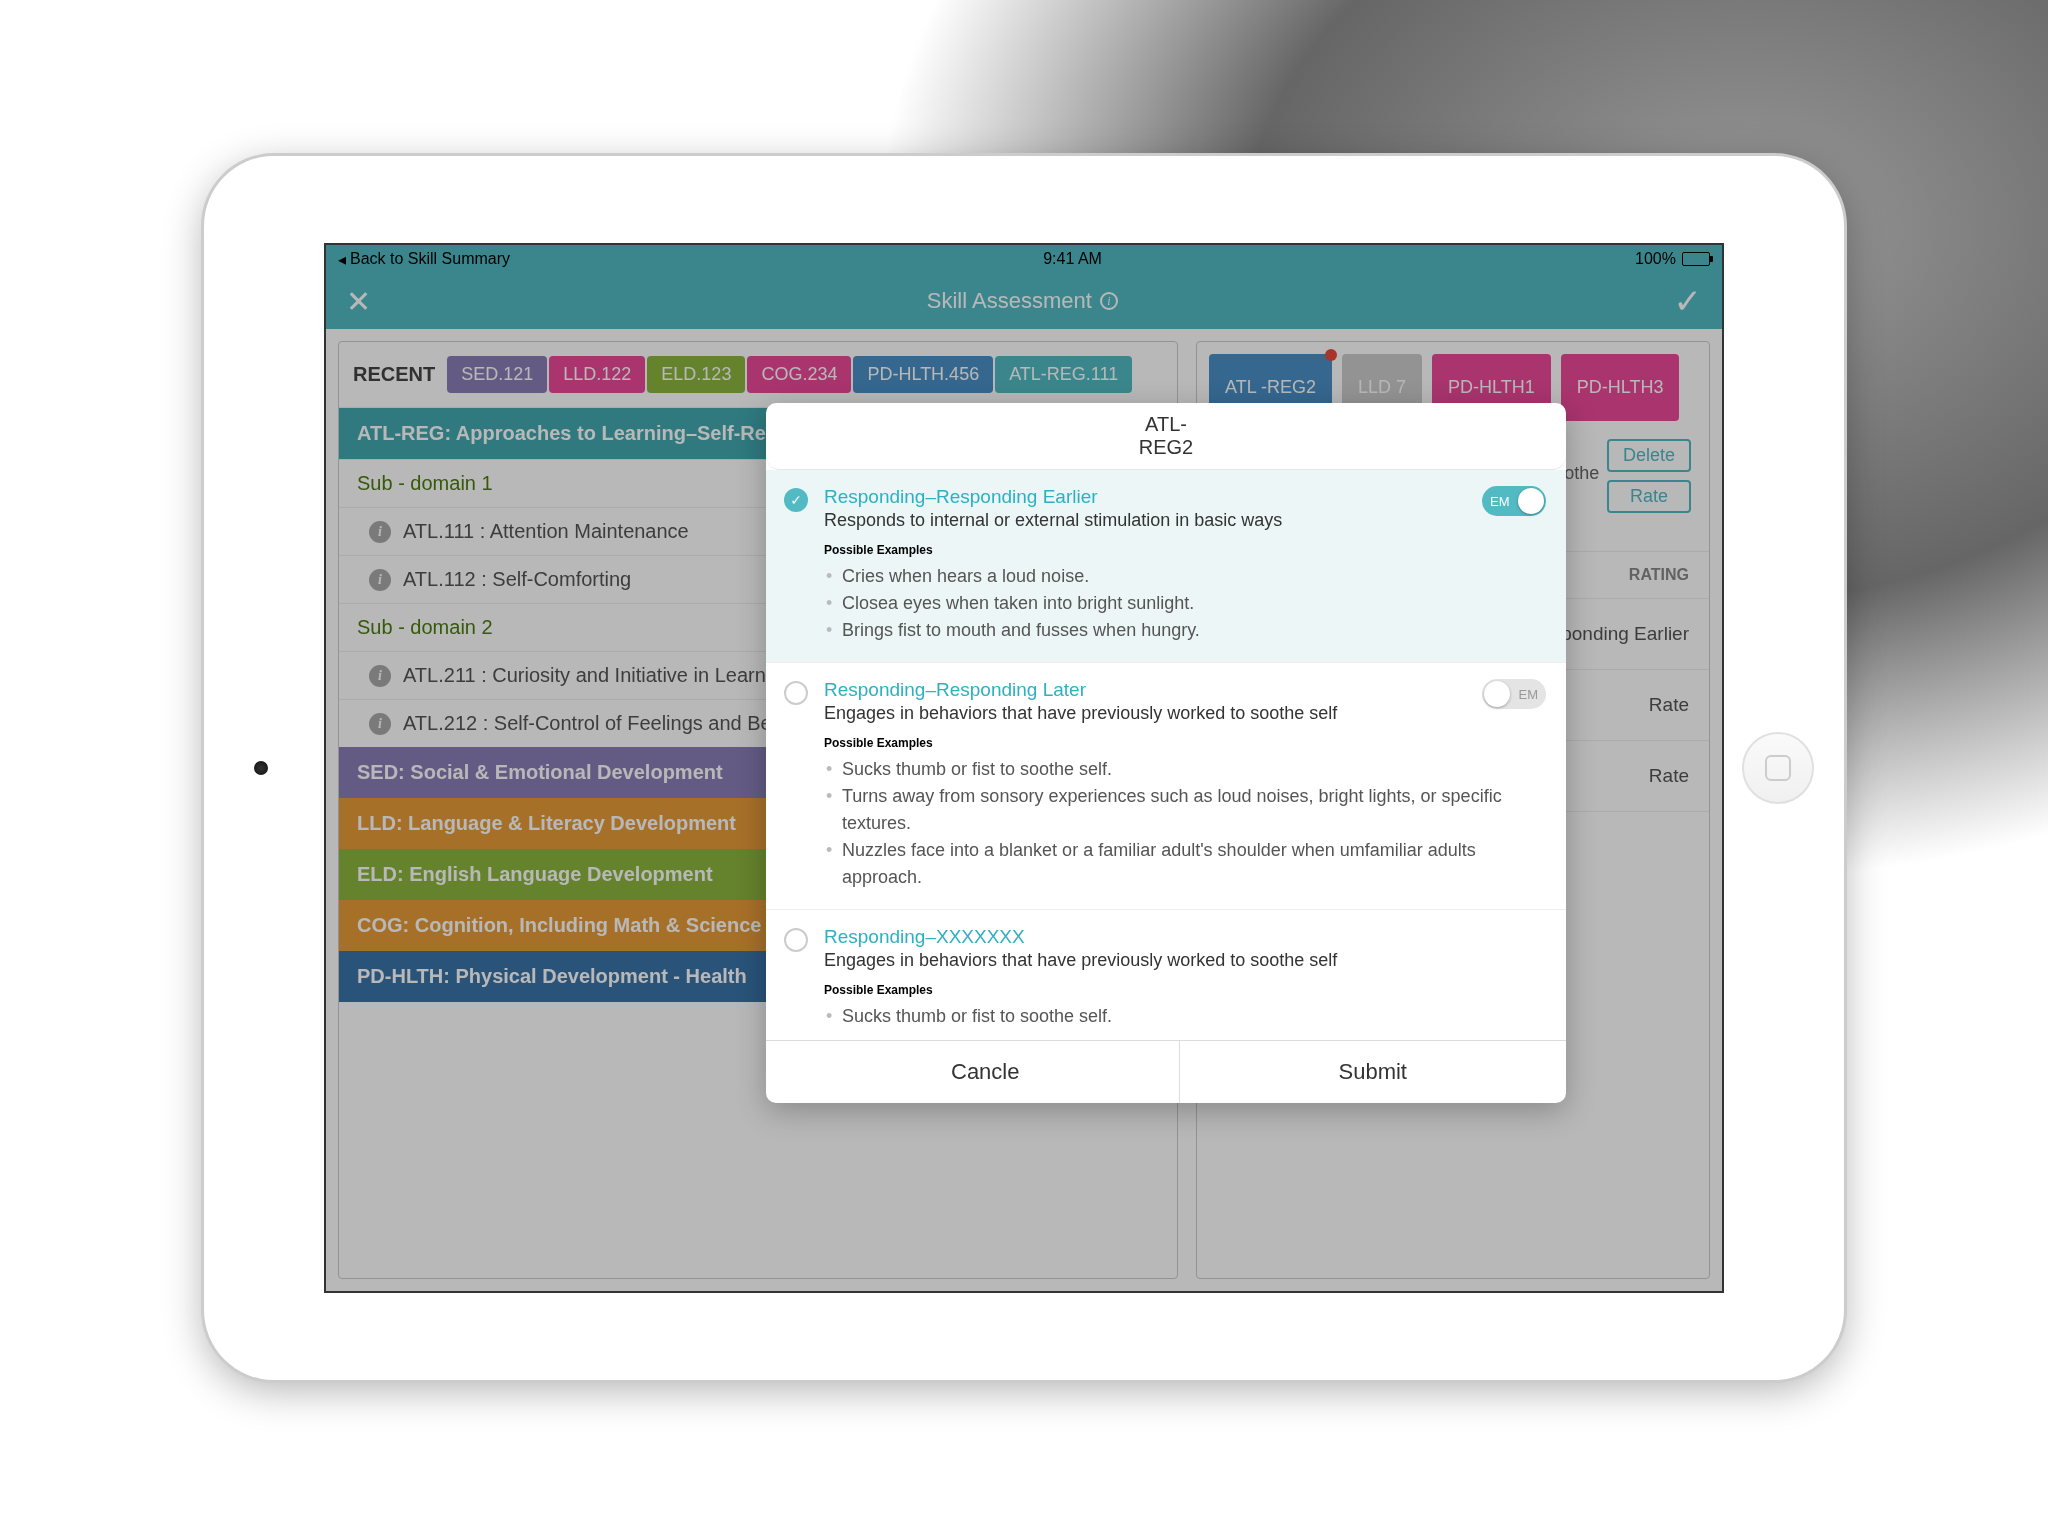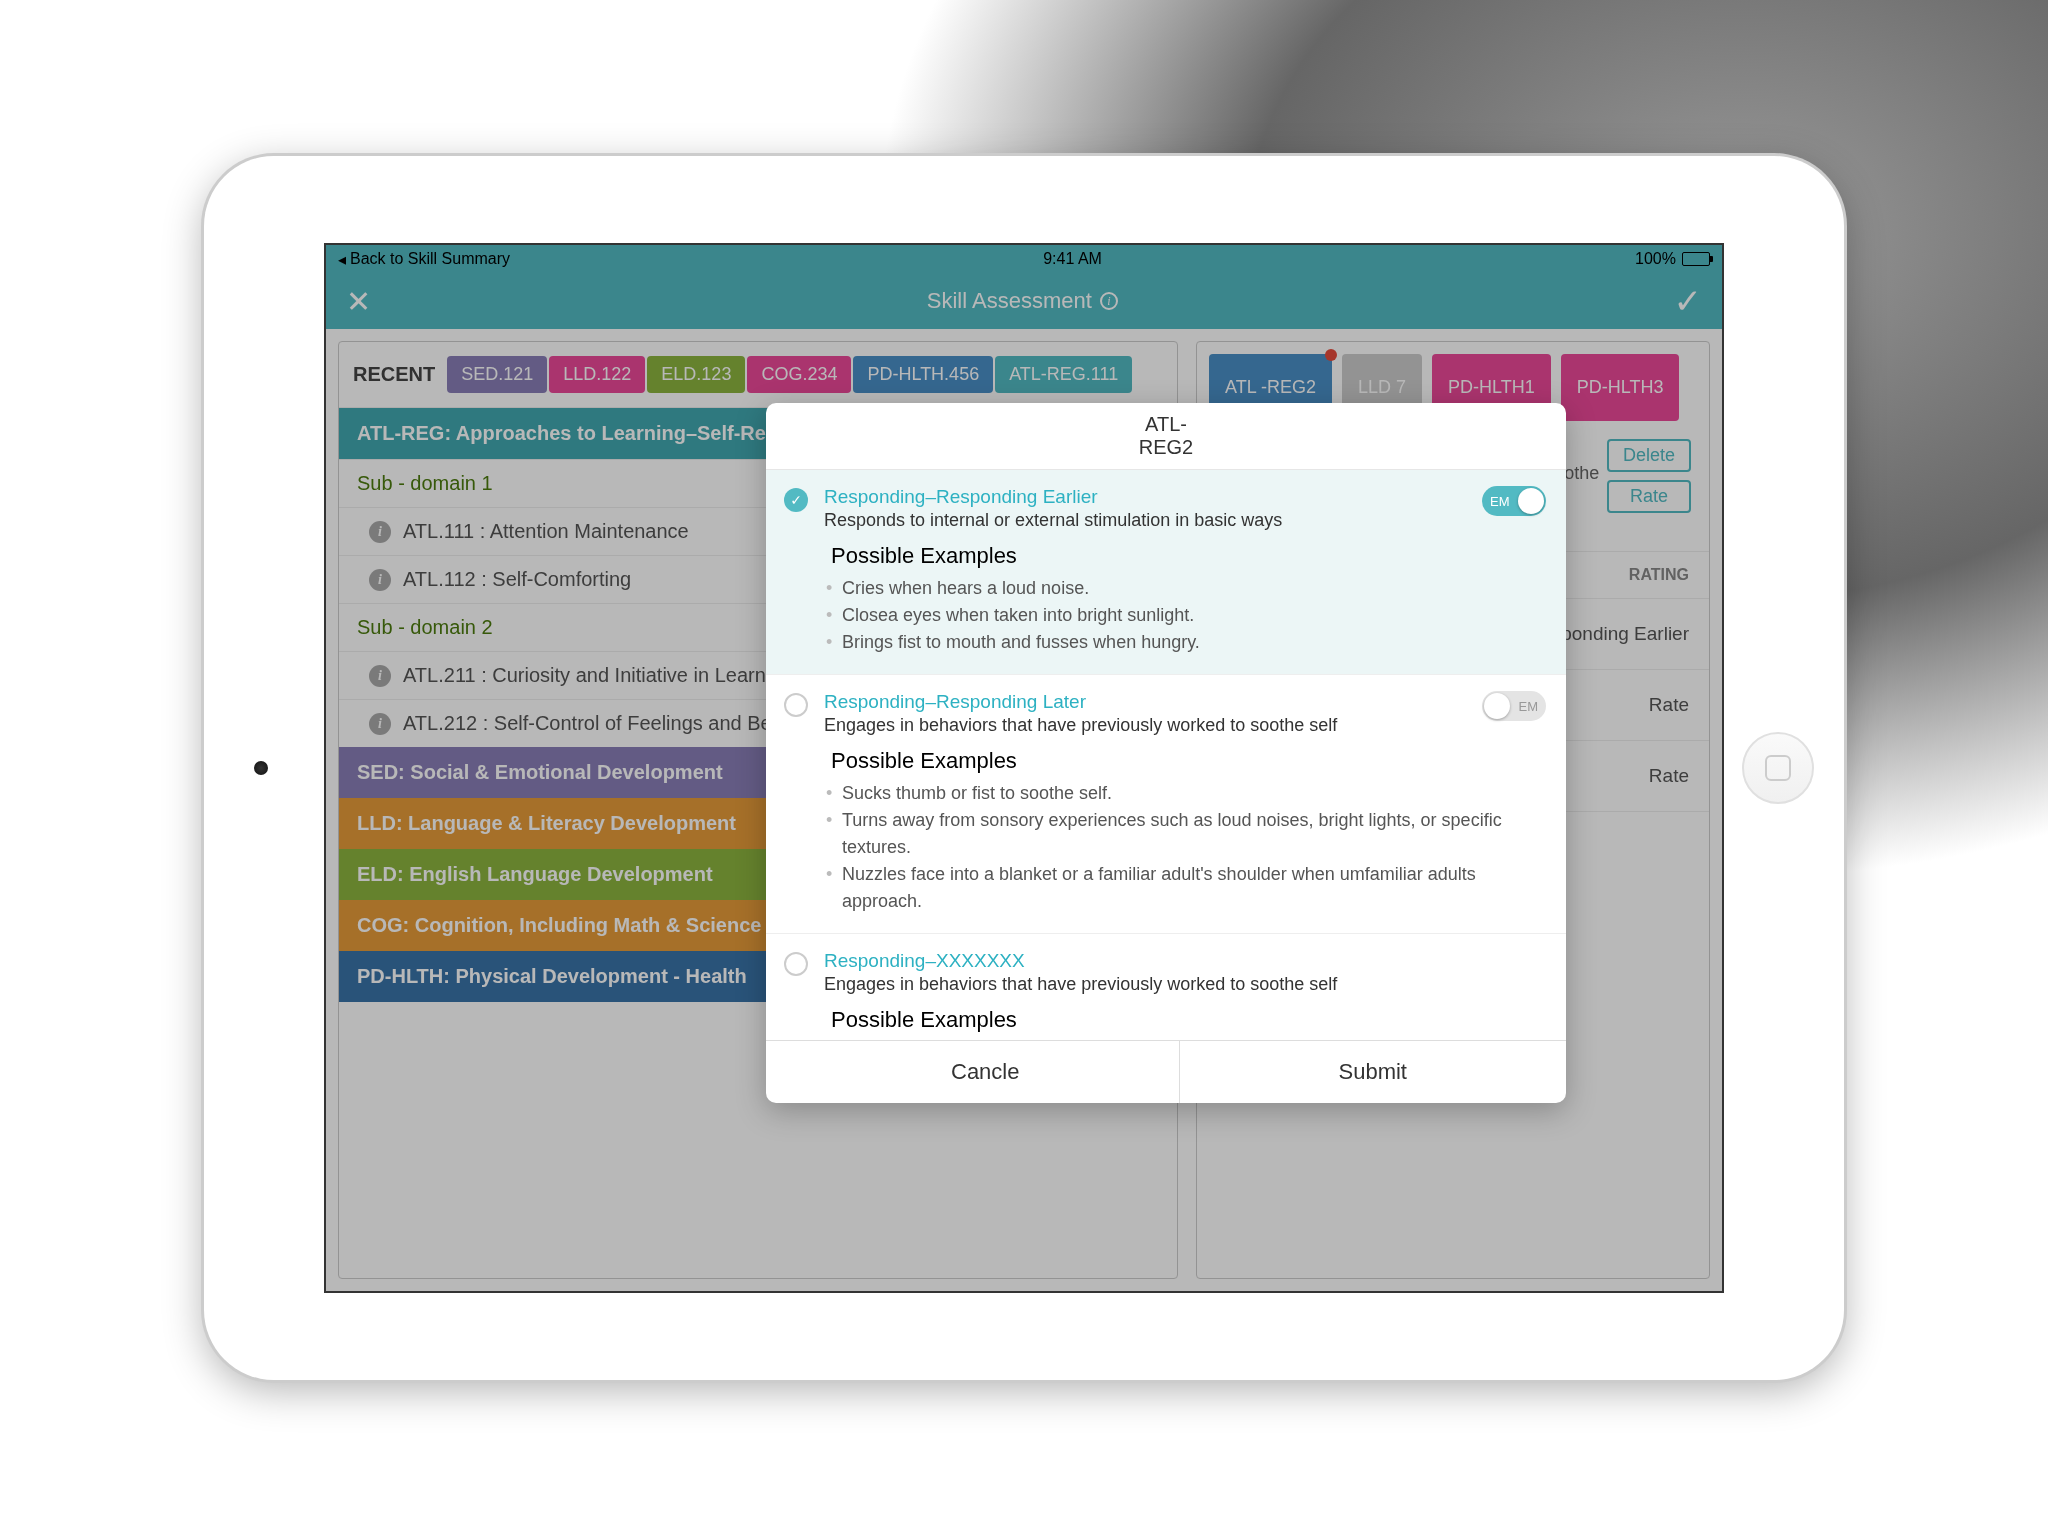--- a/index.html
+++ b/index.html
@@ -50,30 +50,30 @@
 .skill-sub { font-size: 18px; color: #666; line-height: 1.4; }
 .skill-btns { display: flex; flex-direction: column; gap: 8px; }
 .outline-btn { border: 2px solid #52bac3; color: #52bac3; padding: 4px 14px; border-radius: 4px; font-size: 18px; background: #fff; }
 
 .table-header { padding: 14px 20px; display: flex; justify-content: space-between; color: #888; font-size: 16px; font-weight: 600; border-bottom: 1px solid #eee; }
 .table-row { padding: 24px 20px; display: flex; justify-content: space-between; border-bottom: 1px solid #eee; font-size: 19px; color: #555; }
 
 .dim-overlay { position: absolute; inset: 0; background: rgba(0,0,0,0.28); }
 
 .modal { position: absolute; top: 158px; left: 440px; width: 800px; height: 700px; background: #fff; border-radius: 10px; box-shadow: 0 8px 30px rgba(0,0,0,0.25); display: flex; flex-direction: column; overflow: hidden; }
-.modal-header { text-align: center; padding: 10px; font-size: 20px; border-bottom: 1px solid #e6e6e6; color: #333; }
+.modal-header { text-align: center; padding: 10px; font-size: 20px; border-bottom: 1px solid #e6e6e6; color: #333; border-radius: 14px; }
 .modal-body { flex: 1; overflow: hidden; }
 .option { padding: 16px 20px 18px 58px; position: relative; border-bottom: 1px solid #eee; }
 .option.selected { background: #ecf6f6; }
 .radio { position: absolute; left: 18px; top: 18px; width: 24px; height: 24px; border-radius: 50%; }
 .radio.checked { background: #52bac3; display: flex; align-items: center; justify-content: center; color: #fff; font-size: 14px; }
 .radio.unchecked { border: 2px solid #ccc; }
 .opt-title { color: #2db1c2; font-size: 19px; font-weight: 500; }
 .opt-desc { color: #333; font-size: 18px; margin-top: 2px; }
-.opt-ex-head { font-weight: 400; margin-top: 12px; font-size: 22px; margin-left: 7px; }
+.opt-ex-head { font-weight: 700; margin-top: 12px; font-size: 12px; }
 .opt-ex { list-style: none; margin-top: 6px; }
 .opt-ex li { color: #555; font-size: 18px; line-height: 1.5; padding-left: 18px; position: relative; }
 .opt-ex li::before { content: '•'; position: absolute; left: 2px; color: #bbb; }
 .toggle { position: absolute; right: 20px; top: 16px; width: 64px; height: 30px; border-radius: 15px; display: flex; align-items: center; }
 .toggle.on { background: #52bac3; justify-content: flex-end; }
 .toggle.off { background: #e4e4e4; justify-content: flex-start; }
 .toggle-knob { width: 26px; height: 26px; background: #fff; border-radius: 50%; margin: 2px; box-shadow: 0 1px 3px rgba(0,0,0,0.3); }
 .toggle-label { font-size: 13px; color: #fff; position: absolute; }
 .toggle.on .toggle-label { left: 8px; }
 .toggle.off .toggle-label { right: 8px; color: #999; }

